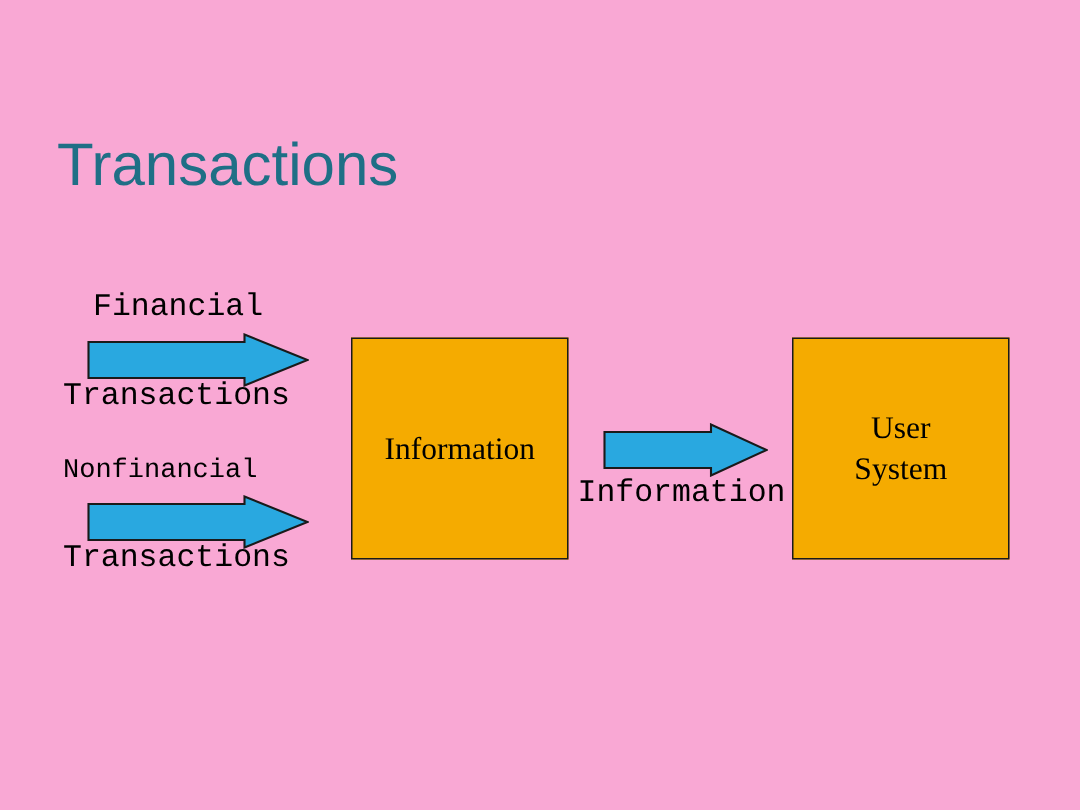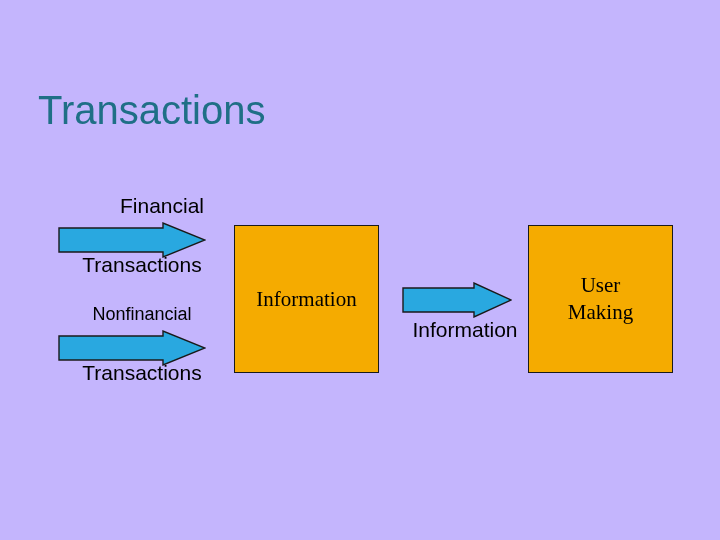--- a/index.html
+++ b/index.html
@@ -10,39 +10,38 @@
     width: 720px;
     height: 540px;
     background: #f4f4f2;
     font-family: "Liberation Serif", serif;
     overflow: hidden;
   }
   .slide {
     position: relative;
     width: 720px;
     height: 540px;
-    background: #c4b5fd;
+    background: #f9a8d4;
   }
   .slide-title {
     position: absolute;
     left: 38px;
     top: 88px;
     font-family: "Liberation Sans", sans-serif;
     font-size: 40px;
     color: #1f6f86;
     letter-spacing: 0px;
     white-space: nowrap;
   }
 
   
   .lbl {
     position: absolute;
-    font-family: Liberation Sans, sans-serif;
+    font-family: Liberation Mono, monospace;
     color: #000000;
-    text-align: center;
     white-space: nowrap;
   }
   .lbl-financial {
     left: 62px;
     top: 194px;
     width: 200px;
     font-size: 21px;
   }
   .lbl-transactions1 {
     left: 42px;
@@ -144,17 +143,17 @@
     <svg width="110" height="36" viewBox="0 0 110 36">
       <polygon points="1,6 72,6 72,1 109,18 72,35 72,30 1,30" fill="#29a8e0" stroke="#1a1a1a" stroke-width="1.4" stroke-linejoin="miter"></polygon>
     </svg>
   </div>
 
   <div class="lbl lbl-information-mid">Information</div>
 
   <div class="box box-user-decision">
     <div class="box-text">
       <div>User</div>
-      <div>Making</div>
+      <div>System</div>
     </div>
   </div>
 
 </div>
 
 </body></html>

